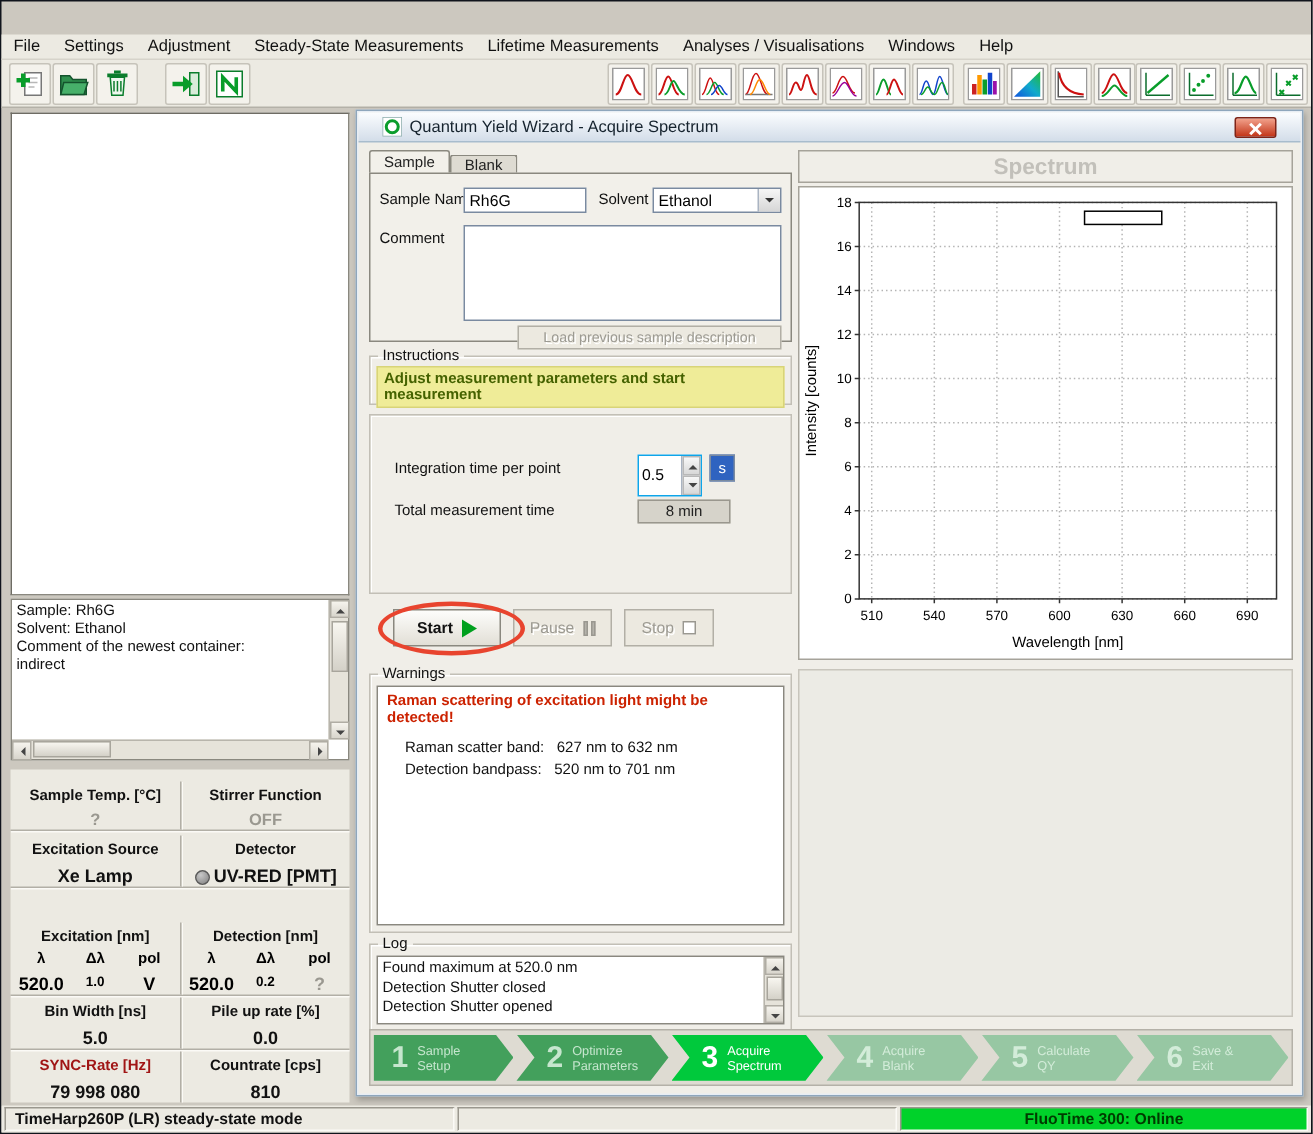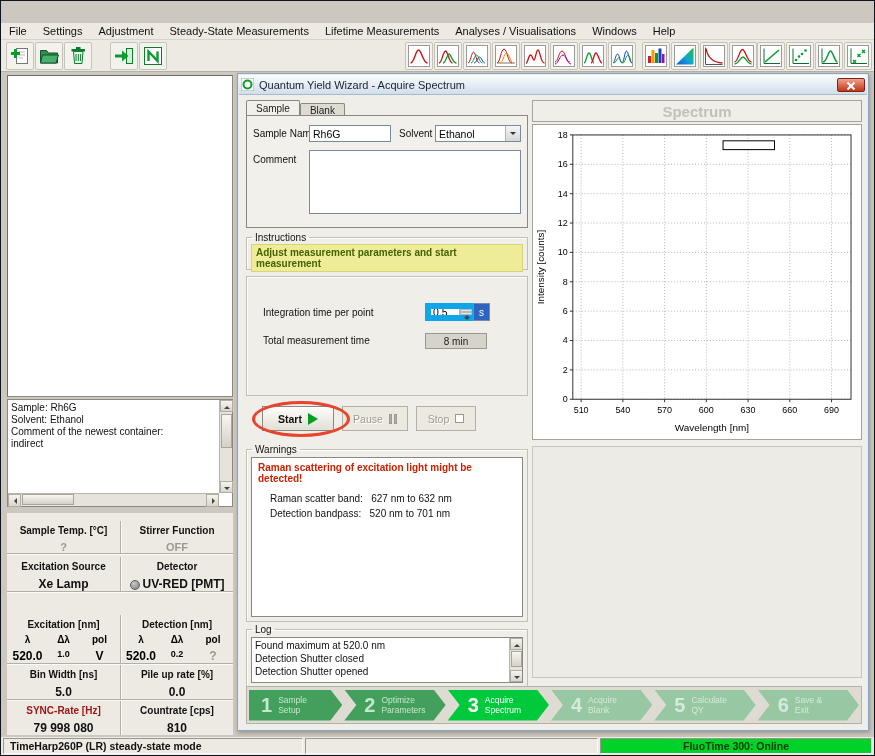--- a/index.html
+++ b/index.html
@@ -75,21 +75,21 @@
   .ptab span{width:36px;text-align:center;}
   .ptab .sm{font-size:9px;}
   .ptab .big{font-size:12px;}
   .ptab .dim{color:#9a9890;}
 
   
   .wizard{position:absolute;left:236px;top:1px;width:632px;height:658px;background:#f0eee8;
     border:1px solid #8ea6bc;box-shadow:inset 0 0 0 1px #e7edf4, 1px 2px 4px rgba(0,0,0,.25);}
   .wiz-titlebar{position:absolute;left:1px;right:1px;top:1px;height:20px;
     background:linear-gradient(#fbfdff,#d3dde9);border-bottom:1px solid #a8bccd;
-    display:flex;align-items:center;padding:0 2px;font-size:11px;color:#16232e;}
+    display:flex;align-items:center;padding:0 16px;font-size:11px;color:#16232e;}
   .wiz-icon{width:13px;height:13px;margin-right:5px;display:inline-flex;}
   .wiz-close{margin-left:auto;width:28px;height:14px;border:1px solid #7e2418;border-radius:2px;
     background:linear-gradient(#f2a28c,#c23418);position:relative;}
   .wiz-close::before,.wiz-close::after{content:"";position:absolute;left:12px;top:2px;width:2px;height:10px;background:#fff;}
   .wiz-close::before{transform:rotate(45deg);} .wiz-close::after{transform:rotate(-45deg);}
 
   .form-col{position:absolute;left:8px;top:26px;width:282px;height:660px;}
 
   
   .tabs{position:absolute;top:0;left:0;height:16px;display:flex;align-items:flex-end;}
@@ -112,21 +112,21 @@
   .load-btn{position:absolute;left:98px;top:101px;width:176px;height:16px;font-size:9.5px;}
 
   
   fieldset.grp{position:absolute;border:1px solid #c2bfb6;box-shadow:inset 1px 1px 0 #fff;background:transparent;}
   fieldset.grp legend{font-size:10px;padding:0 3px;margin-left:5px;color:#111;}
   .grp-instructions{top:132px;left:0;width:282px;height:38px;}
   .instr-strip{margin:1px 4px;background:#efec98;border:1px solid #d8d478;color:#456200;
     font-weight:bold;font-size:10px;padding:2px 4px;}
   .meas-box{position:absolute;top:176px;left:0;width:282px;height:120px;border:1px solid #c2bfb6;box-shadow:inset 1px 1px 0 #fff;}
   .meas-lbl{position:absolute;left:16px;font-size:10px;color:#111;}
-  .spin{position:absolute;left:178px;display:inline-flex;border:6px solid #0ea5e9;background:#fff;height:18px;}
+  .spin{position:absolute;left:178px;display:inline-flex;border:1px solid #0ea5e9;background:#fff;height:28px;}
   .spin input{width:28px;border:none;font-size:10.5px;padding:0 2px;outline:none;}
   .spin-btns{display:flex;flex-direction:column;width:13px;border-left:1px solid #aab4c2;}
   .sbtn{flex:1;background:linear-gradient(#f8f8f8,#d8d8d8);border:1px solid #b8b8b8;position:relative;}
   .sbtn::after{content:"";position:absolute;left:2.5px;border:3px solid transparent;}
   .sbtn.up::after{top:1.5px;border-bottom-color:#444;}
   .sbtn.down::after{top:4px;border-top-color:#444;}
   .unit-box{position:absolute;left:226px;width:17px;height:18px;background:#2f63c0;color:#fff;font-size:10px;
     display:flex;align-items:center;justify-content:center;border:1px solid #7a8aa0;}
   .total-box{position:absolute;left:178px;width:62px;height:16px;background:#d6d3ca;border:1px solid #9a978e;
     display:flex;align-items:center;justify-content:center;font-size:10px;color:#222;}
@@ -490,20 +490,21 @@
         <div class="tab-panel">
           <span class="lbl" style="left:6px;top:12px;">Sample Name</span>
           <input class="txt-input" style="left: 62px; top: 9px; width: 82px;" value="Rh6G">
           <span class="lbl" style="left:152px;top:12px;">Solvent</span>
           <span class="combo" style="left:188px;top:9px;width:86px;">
             <span class="cval">Ethanol</span>
             <span class="dd"></span>
           </span>
           <span class="lbl" style="left:6px;top:38px;">Comment</span>
           <textarea class="comment-ta" style=""></textarea>
+          <button class="btn disabled load-btn">Load previous sample description</button>
         </div>
 
         <fieldset class="grp grp-instructions">
           <legend>Instructions</legend>
           <div class="instr-strip">Adjust measurement parameters and start measurement</div>
         </fieldset>
 
         <div class="meas-box">
           <span class="meas-lbl" style="top:30px;">Integration time per point</span>
           <span class="spin" style="top:26px;">

